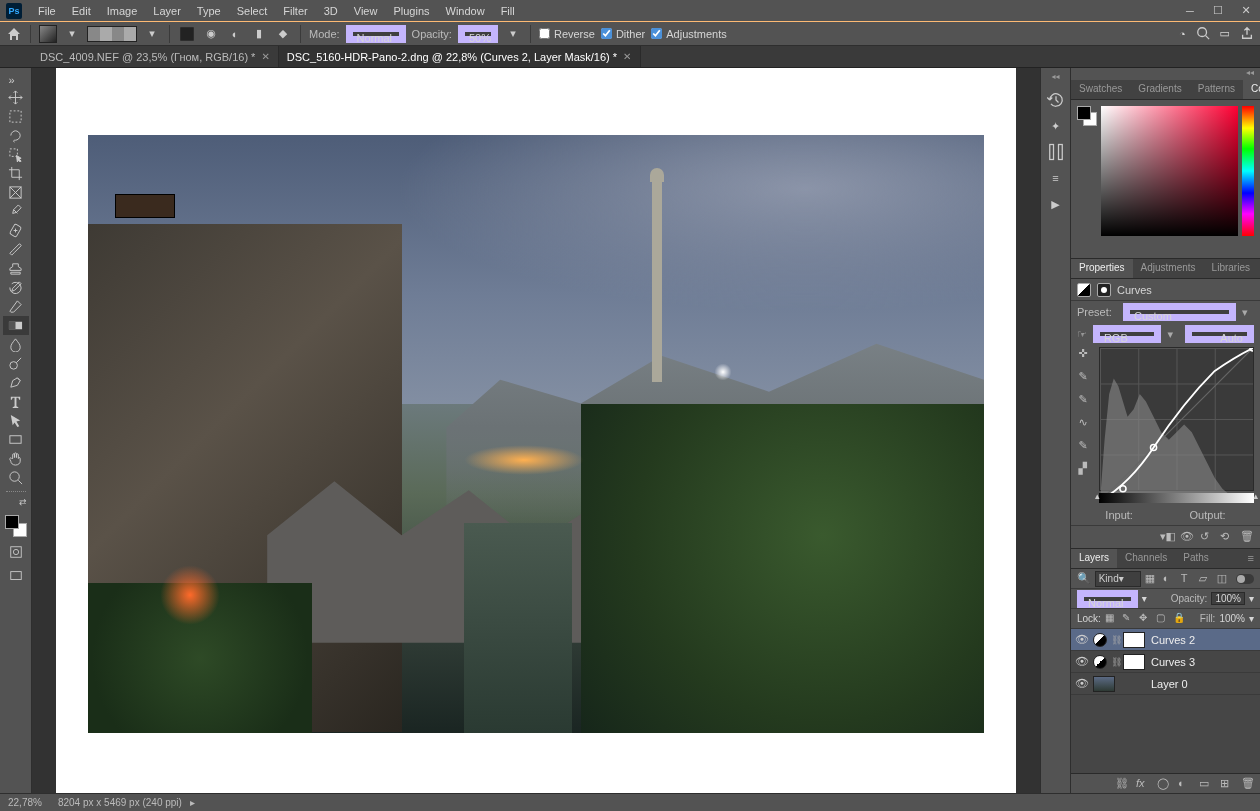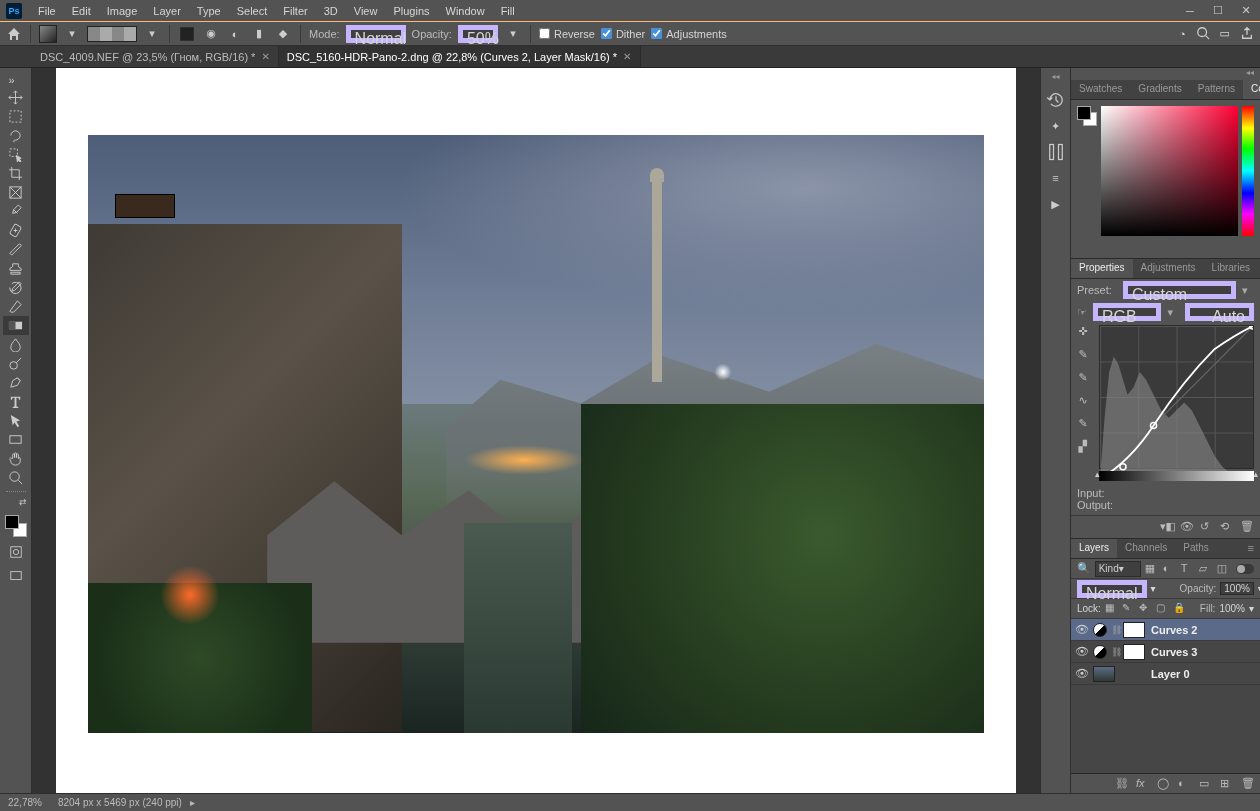--- a/index.html
+++ b/index.html
@@ -41,22 +41,22 @@
 .optionsbar .swatch {
   width: 50px; height: 16px;
   background: linear-gradient(90deg, #888 0%, #888 25%, #aaa 25%, #aaa 50%, #888 50%, #888 75%, #aaa 75%);
   border: 1px solid #222;
 }
 .optionsbar .iconbtn, .optionsbar .chev {
   width: 18px; height: 18px; display: flex; align-items: center; justify-content: center;
   color: #ccc;
 }
 .optionsbar select, .pdrop {
-  background: #3f3f3f; color: #d6d6d6; border: 5px solid #c4b5fd;
-  font-size: 16px; height: 18px; padding: 0 4px;
+  background: #3f3f3f; color: #d6d6d6; border: 7px solid #c4b5fd;
+  font-size: 11px; height: 18px; padding: 0 4px;
 }
 .optionsbar .divider { width: 1px; height: 18px; background: #3a3a3a; margin: 0 2px; }
 .optionsbar .lbl { color: #bbb; }
 .optionsbar .chkwrap { display: flex; align-items: center; gap: 4px; }
 .optionsbar .chkwrap input { accent-color: #4a90d9; width: 11px; height: 11px; }
 .optionsbar .right { margin-left: auto; display: flex; gap: 10px; align-items: center; }
 .home-icon {
   width: 16px; height: 16px; display: flex; align-items: center; justify-content: center;
 }
 
@@ -200,21 +200,21 @@
   flex: 1; background: #3a3a3a; position: relative; border: 1px solid #2a2a2a;
 }
 .graph .grid { position:absolute; inset:0;
   background-image:
     linear-gradient(#555 1px, transparent 1px),
     linear-gradient(90deg,#555 1px, transparent 1px);
   background-size: 25% 25%;
 }
 .graph .hist { position:absolute; inset:0; }
 .graph .curve { position:absolute; inset:0; }
-.proppanel .iolabels{display:flex;justify-content:space-around;padding:4px 6px;color:#bbb;flex-direction:column;}
+.proppanel .iolabels{display:flex;justify-content:space-around;padding:4px 6px;color:#bbb;}
 .proppanel .btmicons{display:flex;justify-content:flex-end;gap:6px;padding:4px 6px;border-top:1px solid #3a3a3a;}
 .btmicons .bi{width:14px;height:14px;color:#bbb;}
 
 .layerspanel { flex: 1; display: flex; flex-direction: column; min-height: 0; }
 .layerspanel .filterrow {
   display: flex; align-items: center; height: 20px; padding: 0 6px; gap: 4px;
   border-bottom: 1px solid #3a3a3a;
 }
 .filterrow .kdrop{background:#3f3f3f;border:1px solid #2a2a2a;color:#ccc;font-size:10px;height:16px;width:46px;display:flex;align-items:center;padding:0 3px;}
 .filterrow .fi{width:14px;height:14px;color:#bbb;}
@@ -234,21 +234,21 @@
   display: flex; align-items: center; height: 22px; padding: 0 4px; gap: 4px;
   border-bottom: 1px solid #3a3a3a;
 }
 .layer.sel { background: #5a6a88; }
 .layer .eye { width: 14px; color: #ccc; text-align:center;}
 .layer .adjthumb { width: 14px; height: 14px; background: #3a3a3a; border: 1px solid #222; border-radius:50%;
   background: linear-gradient(135deg,#fff 50%, #000 50%);}
 .layer .link { width:8px; color:#aaa; font-size:9px;}
 .layer .mask { width: 22px; height: 16px; background: #fff; border: 1px solid #222; }
 .layer .imgthumb { width: 22px; height: 16px; background: linear-gradient(180deg,#5b6a84,#2e3a34); border: 1px solid #222; }
-.layer .lname { flex: 1; color: #eee; padding-left:2px;font-weight:bold;}
+.layer .lname { flex: 1; color: #eee; padding-left:2px;}
 .layerspanel .lfooter {
   height: 20px; display: flex; align-items: center; justify-content: flex-end;
   gap: 8px; padding: 0 6px; border-top: 1px solid #2a2a2a; background:#535353;
 }
 .lfooter .lfi { width: 13px; height: 13px; color: #bbb; }
 
 .statusbar {
   height: 18px; background: #535353; border-top: 1px solid #2e2e2e;
   display: flex; align-items: center; padding: 0 8px; gap: 16px; font-size: 10px; color: #bbb;
 }
@@ -540,20 +540,27 @@
     </div>
     <div class="pseparator"></div>
 
     <div class="panel-tabs">
       <div class="ptab active">Properties</div>
       <div class="ptab">Adjustments</div>
       <div class="ptab">Libraries</div>
       <div class="pmenu">≡</div>
     </div>
     <div class="proppanel">
+      <div class="adjhdr">
+        <span class="aicon" style="background:linear-gradient(135deg,#fff 50%,#000 50%);border-radius:2px"></span>
+        <span class="aicon" style="background:#222;border-radius:2px;position:relative">
+            <span style="position:absolute;inset:3px;background:#fff;border-radius:50%"></span>
+          </span>
+        <span>Curves</span>
+      </div>
       <div class="presetrow">
         <span class="plabel">Preset:</span>
         <div class="pdrop">Custom</div>
         <span class="pdropchev">▾</span>
       </div>
       <div class="chanrow">
         <span class="ct" style="color:#ccc">☞</span>
         <div class="pdrop" style="flex:1">RGB</div>
         <span class="pdropchev">▾</span>
         <button class="pdrop" style="width:34px;text-align:right">Auto</button>

